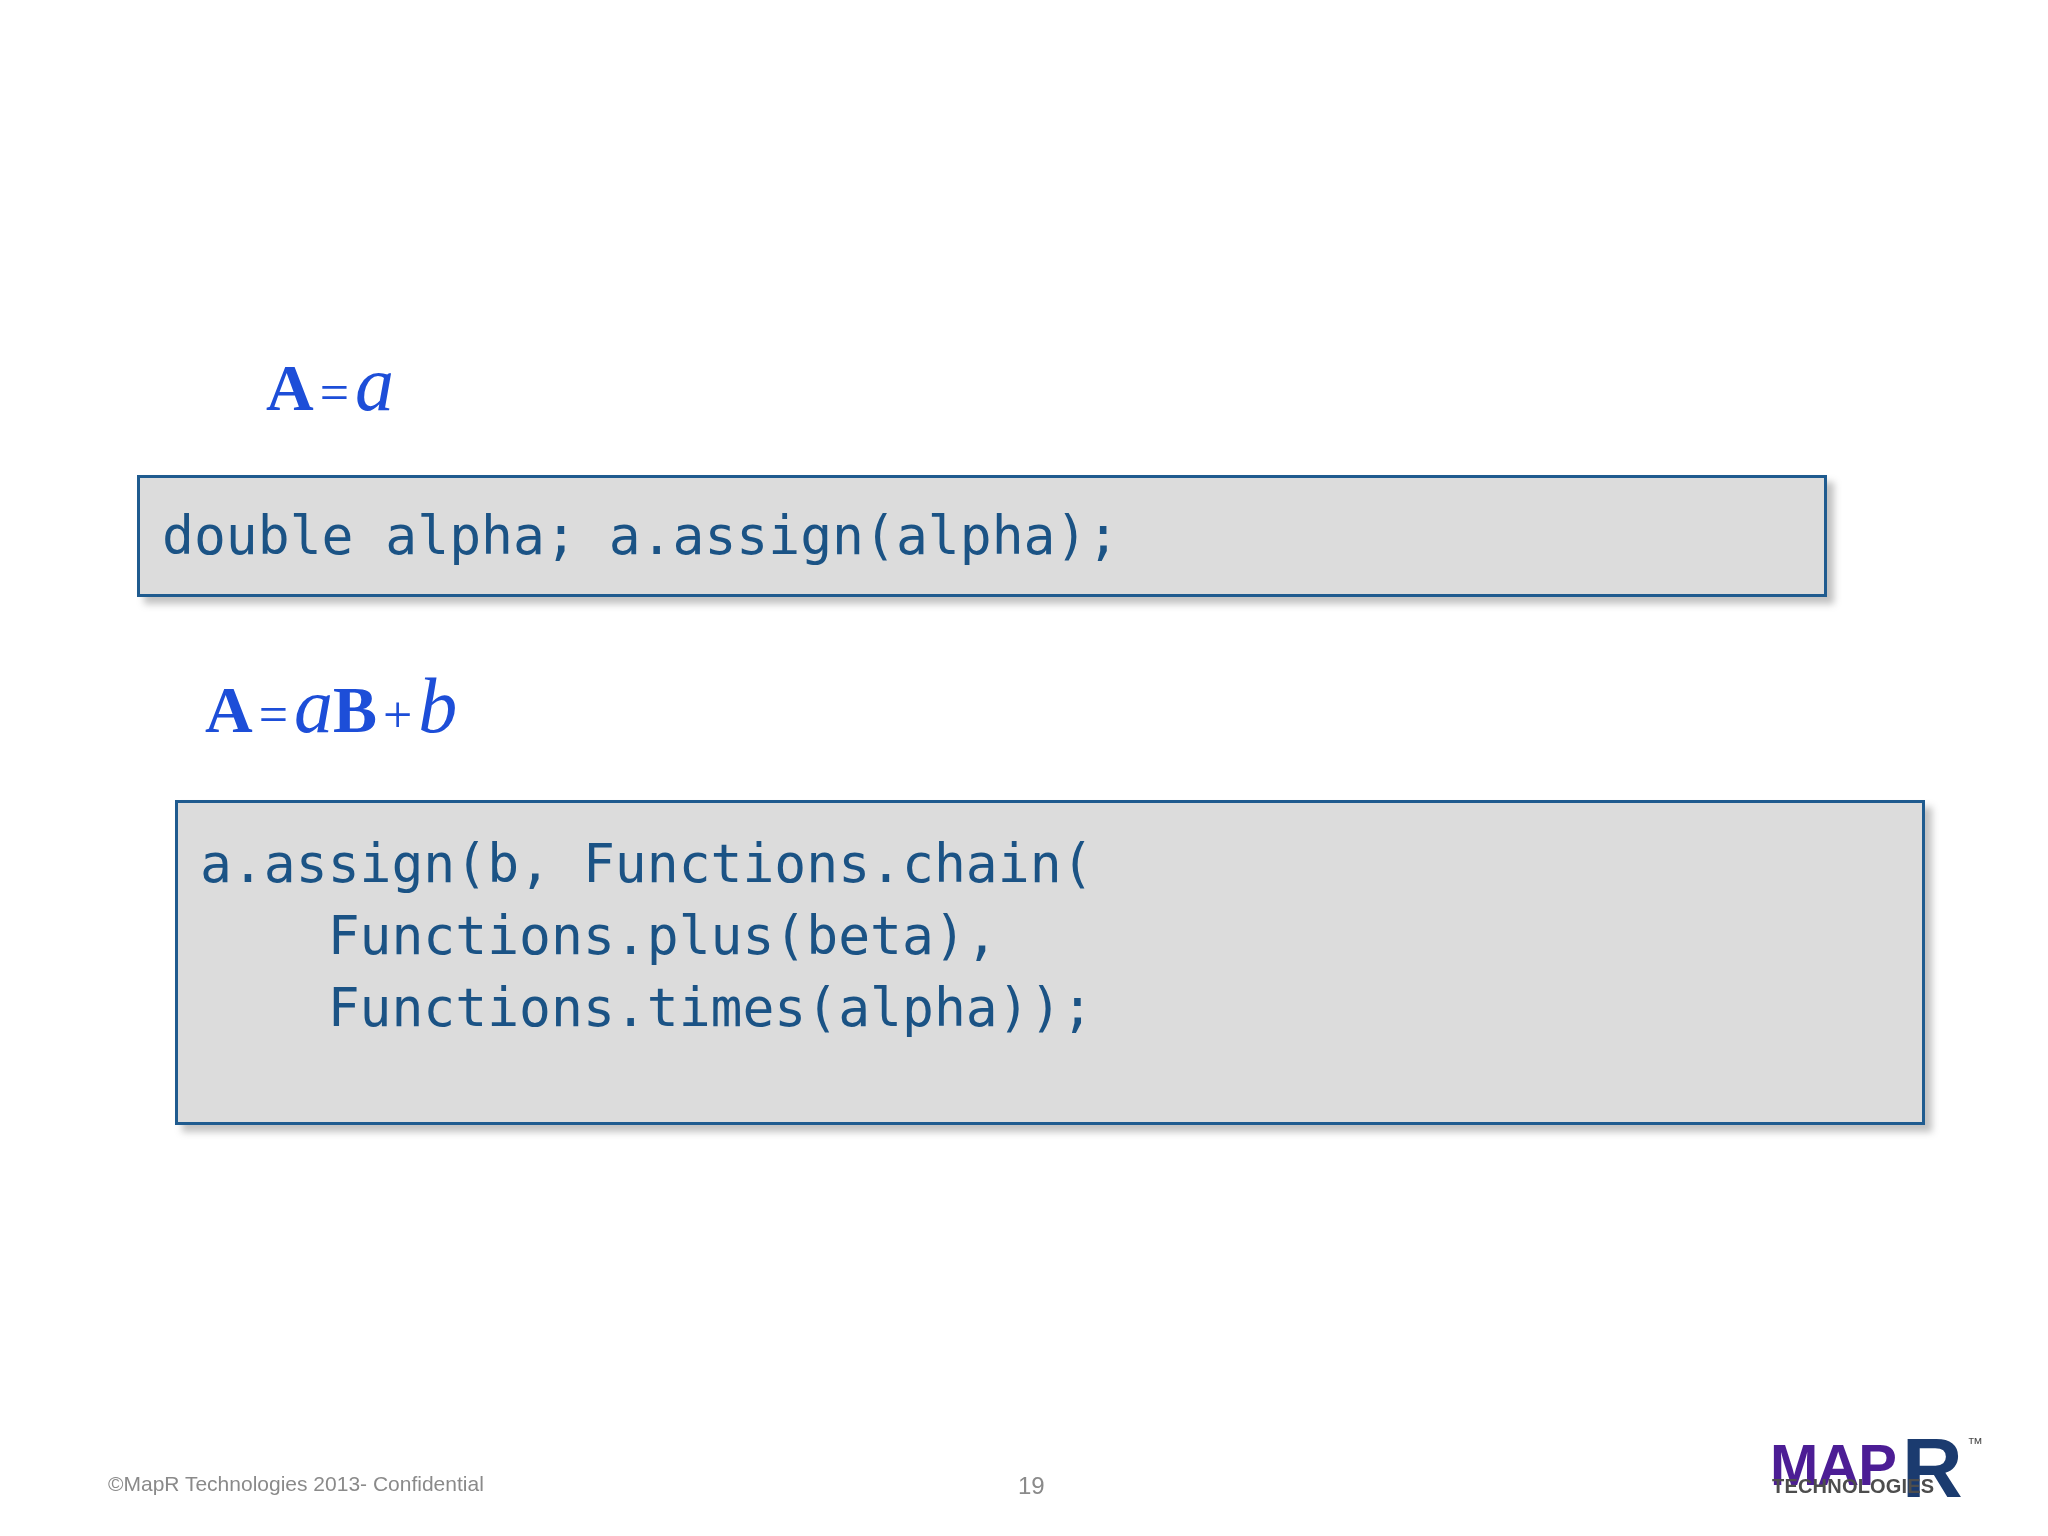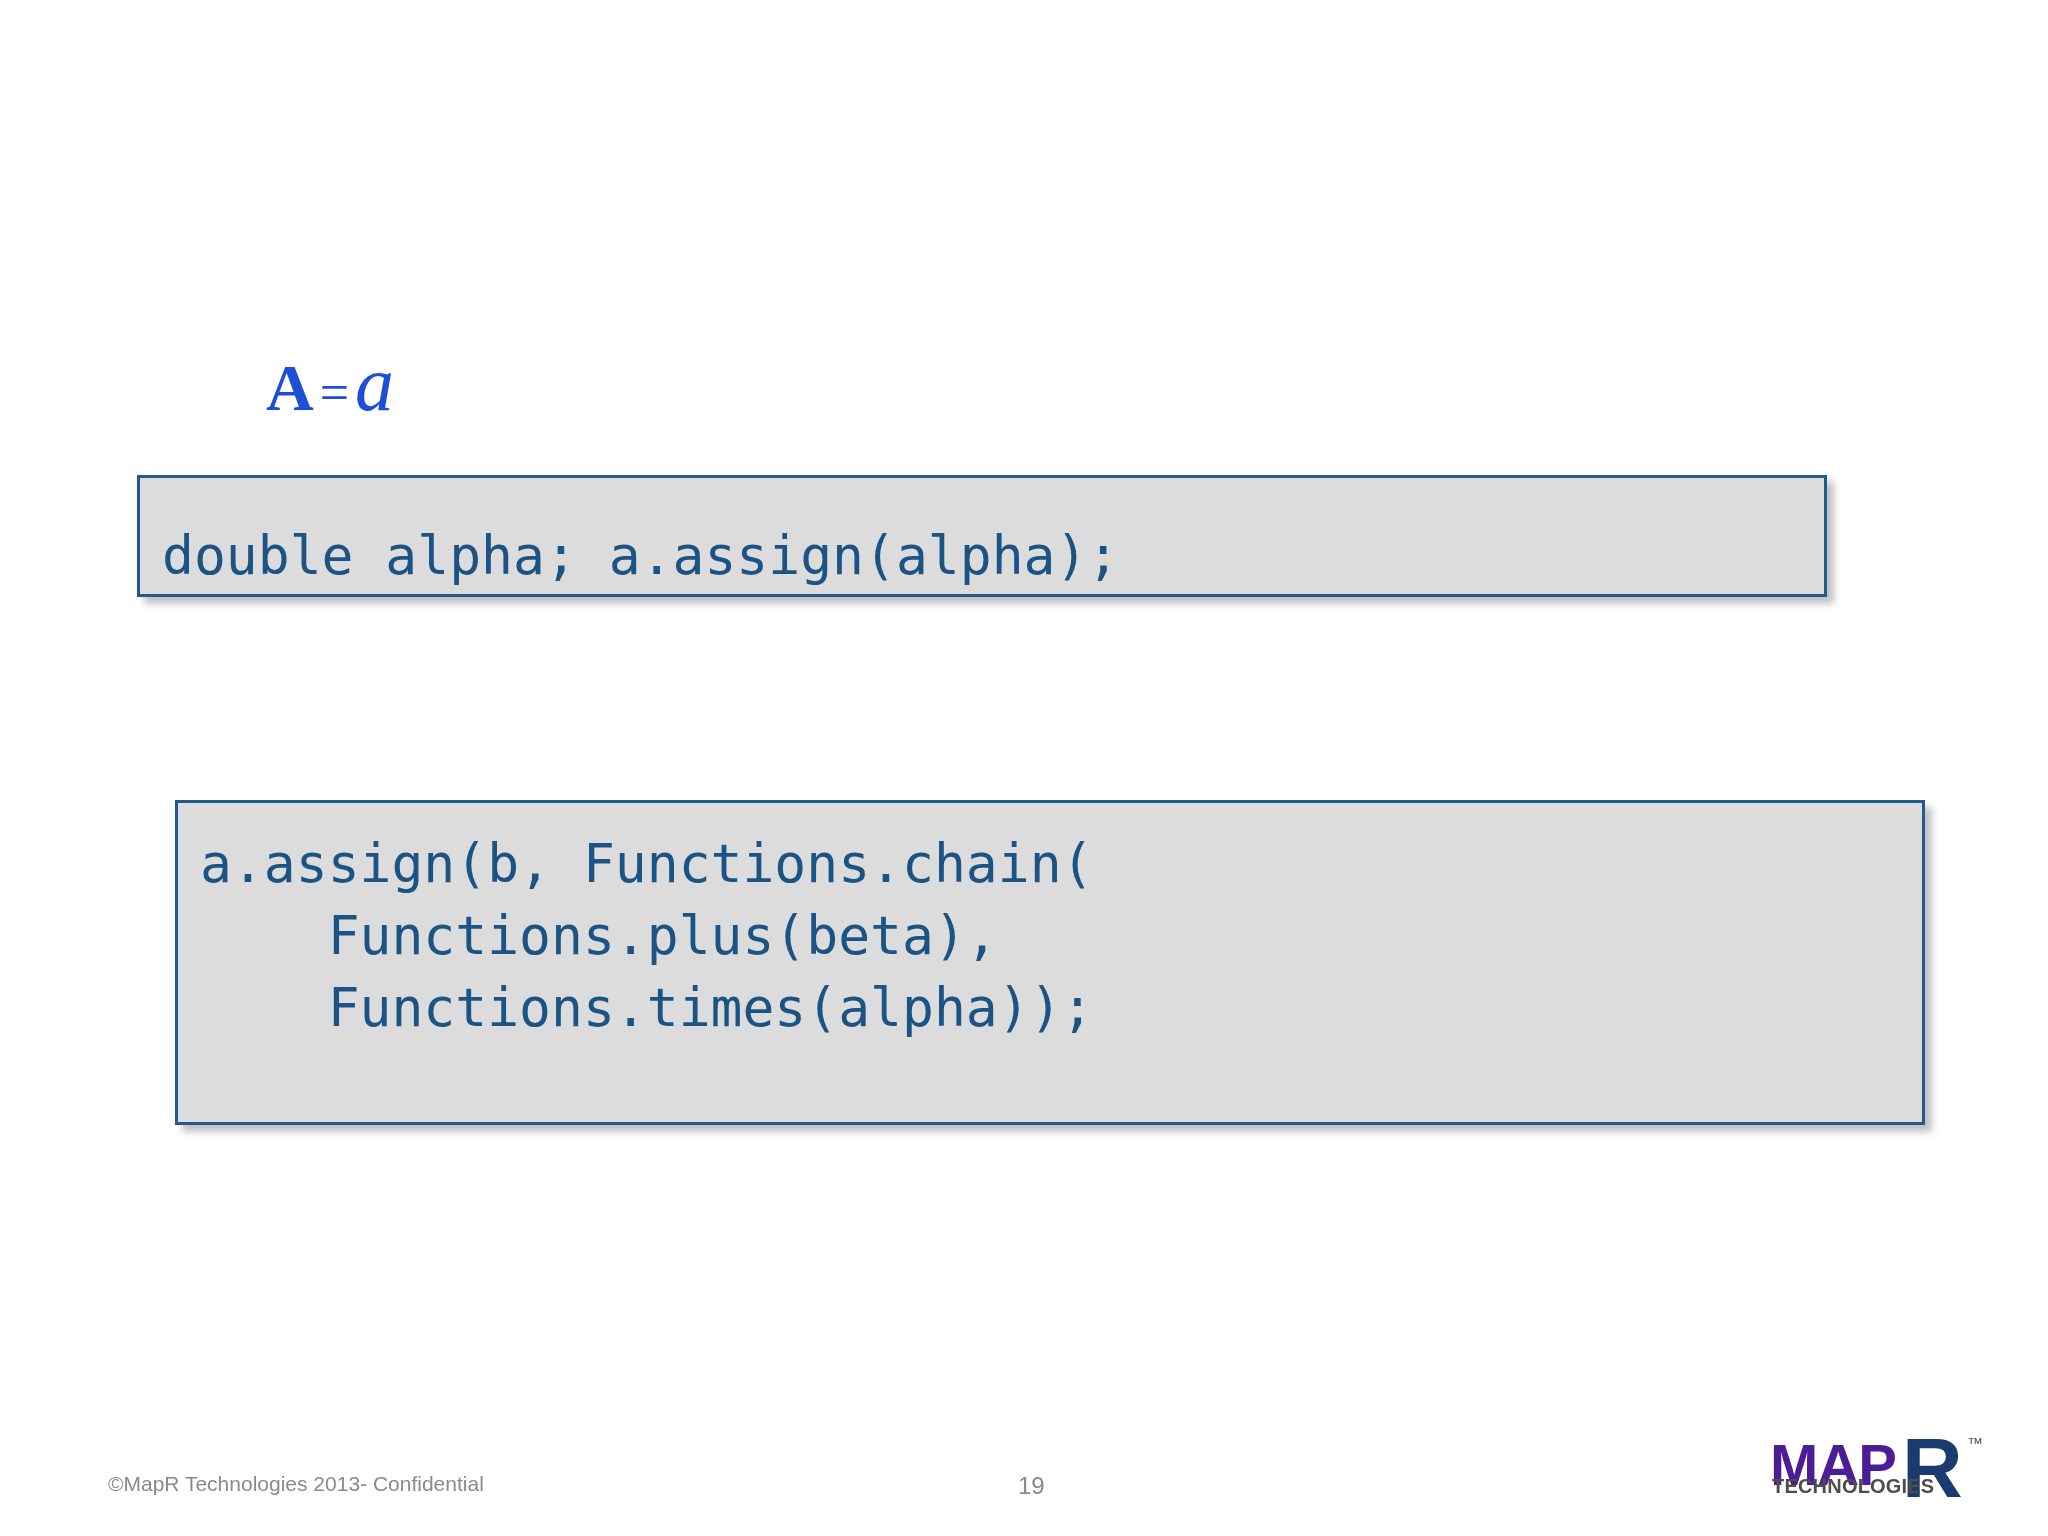--- a/index.html
+++ b/index.html
@@ -86,21 +86,20 @@
   #code-box-1 {
     left: 137px;
     top: 475px;
     width: 1690px;
     height: 122px;
   }
   #code-box-1 .code-text {
     position: absolute;
     left: 22px;
     top: 22px;
-    margin-top: 20px;
   }
 
   #code-box-2 {
     left: 175px;
     top: 800px;
     width: 1750px;
     height: 325px;
   }
   #code-box-2 .code-text {
     position: absolute;
@@ -184,20 +183,23 @@
 
 
   <div class="formula" id="formula-1">
     <span class="mat">A</span><span class="op">=</span><span class="scal">a</span>
   </div>
 
   <div class="code-box" id="code-box-1">
     <div class="code-text">double alpha; a.assign(alpha);</div>
   </div>
 
+  <div class="formula" id="formula-2">
+    <span class="mat">A</span><span class="op">=</span><span class="scal">a</span><span class="mat">B</span><span class="op">+</span><span class="scal">b</span>
+  </div>
 
   <div class="code-box" id="code-box-2">
     <div class="code-text">a.assign(b, Functions.chain(
     Functions.plus(beta),
     Functions.times(alpha));</div>
   </div>
 
   <div class="footer-copyright">©MapR Technologies 2013- Confidential</div>
 
   <div class="footer-pagenum">19</div>

